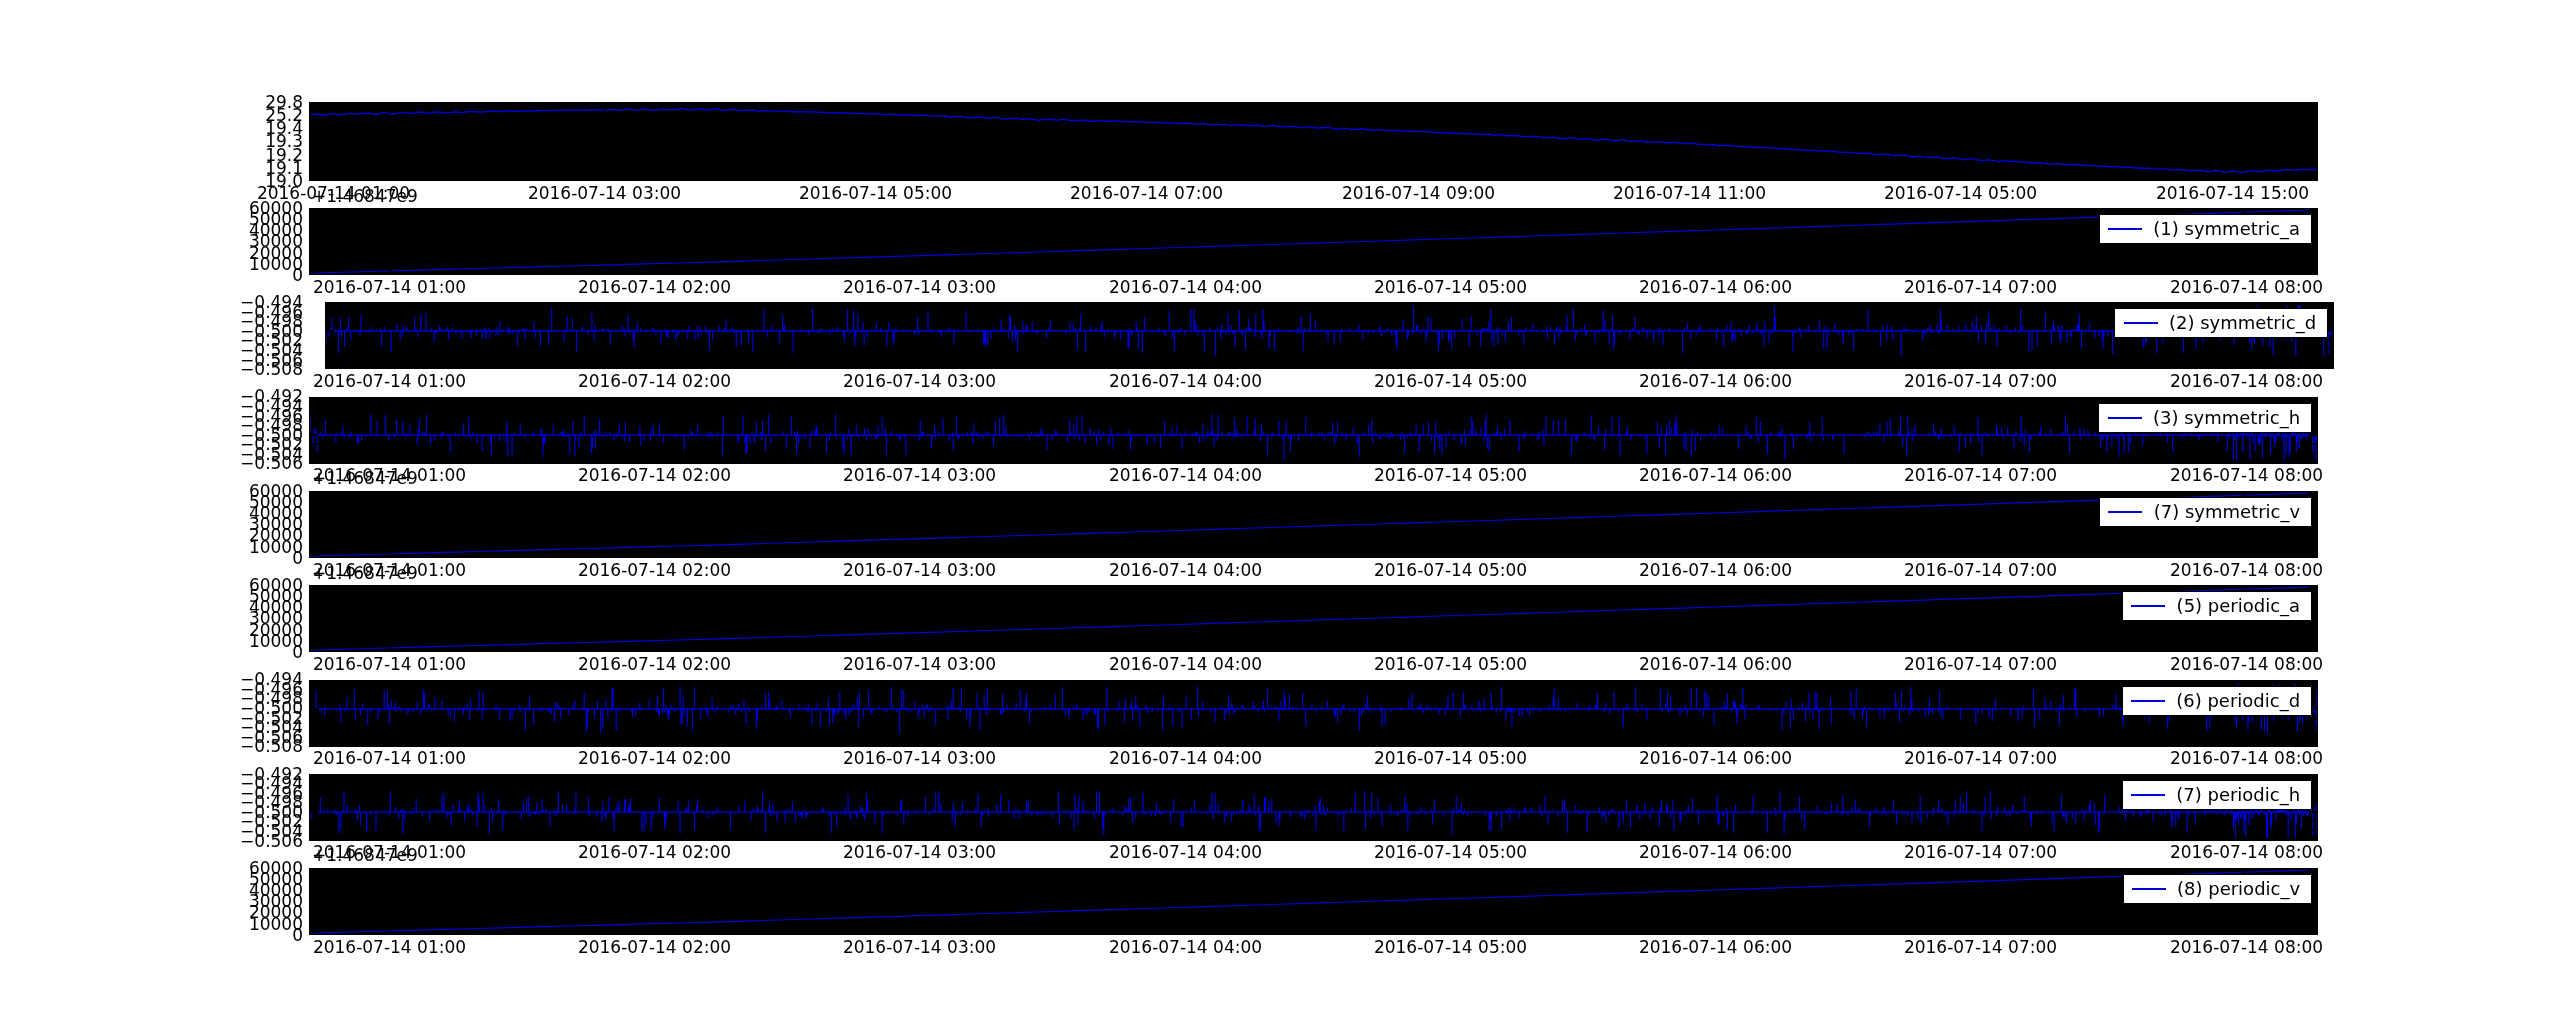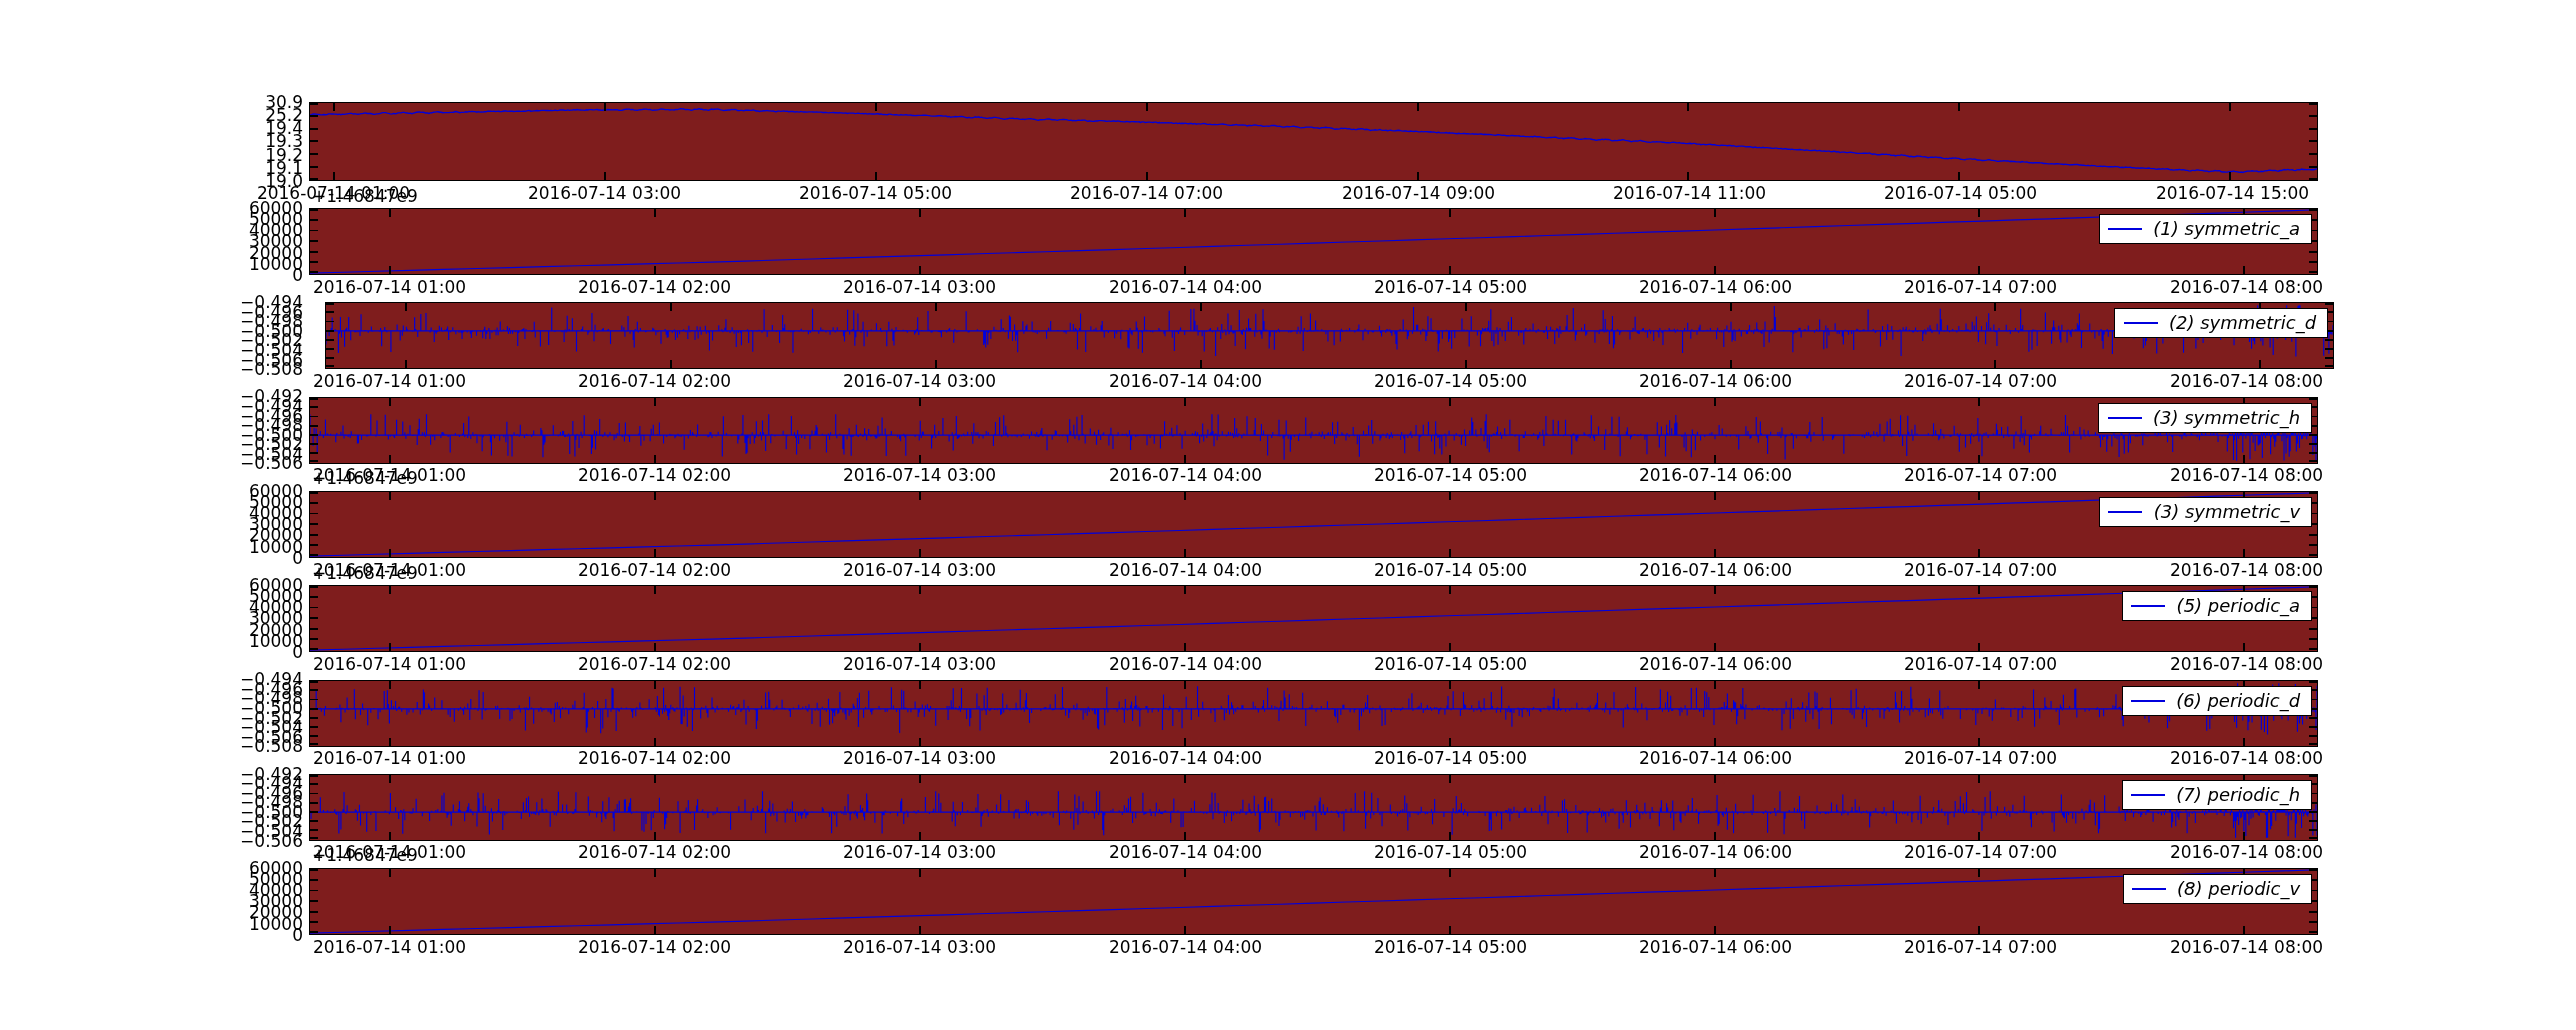--- a/index.html
+++ b/index.html
@@ -2,23 +2,22 @@
 <html style="font-size:8.2px"><head>
 <meta charset="utf-8">
 <style>
   html,body{margin:0;padding:0;background:#ffffff;}
   #figure{
     position:relative;width:2576px;height:1030px;background:#ffffff;
     font-family:"DejaVu Sans","Liberation Sans",sans-serif;color:#000;
     overflow:hidden;
   }
   .axes{
-    position:absolute;box-sizing:border-box;background:#7f1d1d;
+    position:absolute;box-sizing:border-box;background:#000000;
     border:1.5px solid #000000;
-    font-style:italic;
   }
   .axes svg{position:absolute;left:0;top:0;width:100%;height:100%;display:block;}
   .ytick-label{
     position:absolute;width:134px;text-align:right;font-size:17px;line-height:18.5px;
     white-space:nowrap;
   }
   .xtick-label{
     position:absolute;width:237px;text-align:center;font-size:17px;line-height:19.6px;
     white-space:nowrap;
   }
@@ -74,21 +73,21 @@
       <div class="tick v" style="left: 1648px; top: 0px;"></div>
       <div class="tick v" style="left: 1919px; bottom: 0px;"></div>
       <div class="tick v" style="left: 1919px; top: 0px;"></div>
     </div>
     <div class="ytick-label" style="left: 169px; top: 172px;">19.0</div>
     <div class="ytick-label" style="left: 169px; top: 159px;">19.1</div>
     <div class="ytick-label" style="left: 169px; top: 146px;">19.2</div>
     <div class="ytick-label" style="left: 169px; top: 132px;">19.3</div>
     <div class="ytick-label" style="left: 169px; top: 119px;">19.4</div>
     <div class="ytick-label" style="left: 169px; top: 106px;">25.2</div>
-    <div class="ytick-label" style="left: 169px; top: 93px;">30.9</div>
+    <div class="ytick-label" style="left: 169px; top: 93px;">29.8</div>
     <div class="xtick-label" style="left: 215px; top: 184px;">2016-07-14 01:00</div>
     <div class="xtick-label" style="left: 486px; top: 184px;">2016-07-14 03:00</div>
     <div class="xtick-label" style="left: 757px; top: 184px;">2016-07-14 05:00</div>
     <div class="xtick-label" style="left: 1028px; top: 184px;">2016-07-14 07:00</div>
     <div class="xtick-label" style="left: 1300px; top: 184px;">2016-07-14 09:00</div>
     <div class="xtick-label" style="left: 1571px; top: 184px;">2016-07-14 11:00</div>
     <div class="xtick-label" style="left: 1842px; top: 184px;">2016-07-14 05:00</div>
     <div class="xtick-label" style="left: 2114px; top: 184px;">2016-07-14 15:00</div>
     <div class="axes" style="left: 309px; top: 208px; width: 2009px; height: 67px;">
       <svg viewBox="0 0 3894 124" preserveAspectRatio="none">
@@ -288,21 +287,21 @@
       <div class="tick v" style="left: 1139px; bottom: 0px;"></div>
       <div class="tick v" style="left: 1139px; top: 0px;"></div>
       <div class="tick v" style="left: 1404px; bottom: 0px;"></div>
       <div class="tick v" style="left: 1404px; top: 0px;"></div>
       <div class="tick v" style="left: 1668px; bottom: 0px;"></div>
       <div class="tick v" style="left: 1668px; top: 0px;"></div>
       <div class="tick v" style="left: 1933px; bottom: 0px;"></div>
       <div class="tick v" style="left: 1933px; top: 0px;"></div>
       <div class="legend">
         <div class="sample"></div>
-        <span class="label">(3) symmetric_v</span>
+        <span class="label">(7) symmetric_v</span>
       </div>
     </div>
     <div class="ytick-label" style="left: 169px; top: 549px;">0</div>
     <div class="ytick-label" style="left: 169px; top: 538px;">10000</div>
     <div class="ytick-label" style="left: 169px; top: 526px;">20000</div>
     <div class="ytick-label" style="left: 169px; top: 515px;">30000</div>
     <div class="ytick-label" style="left: 169px; top: 504px;">40000</div>
     <div class="ytick-label" style="left: 169px; top: 493px;">50000</div>
     <div class="ytick-label" style="left: 169px; top: 482px;">60000</div>
     <div class="xtick-label" style="left: 271px; top: 561px;">2016-07-14 01:00</div>

